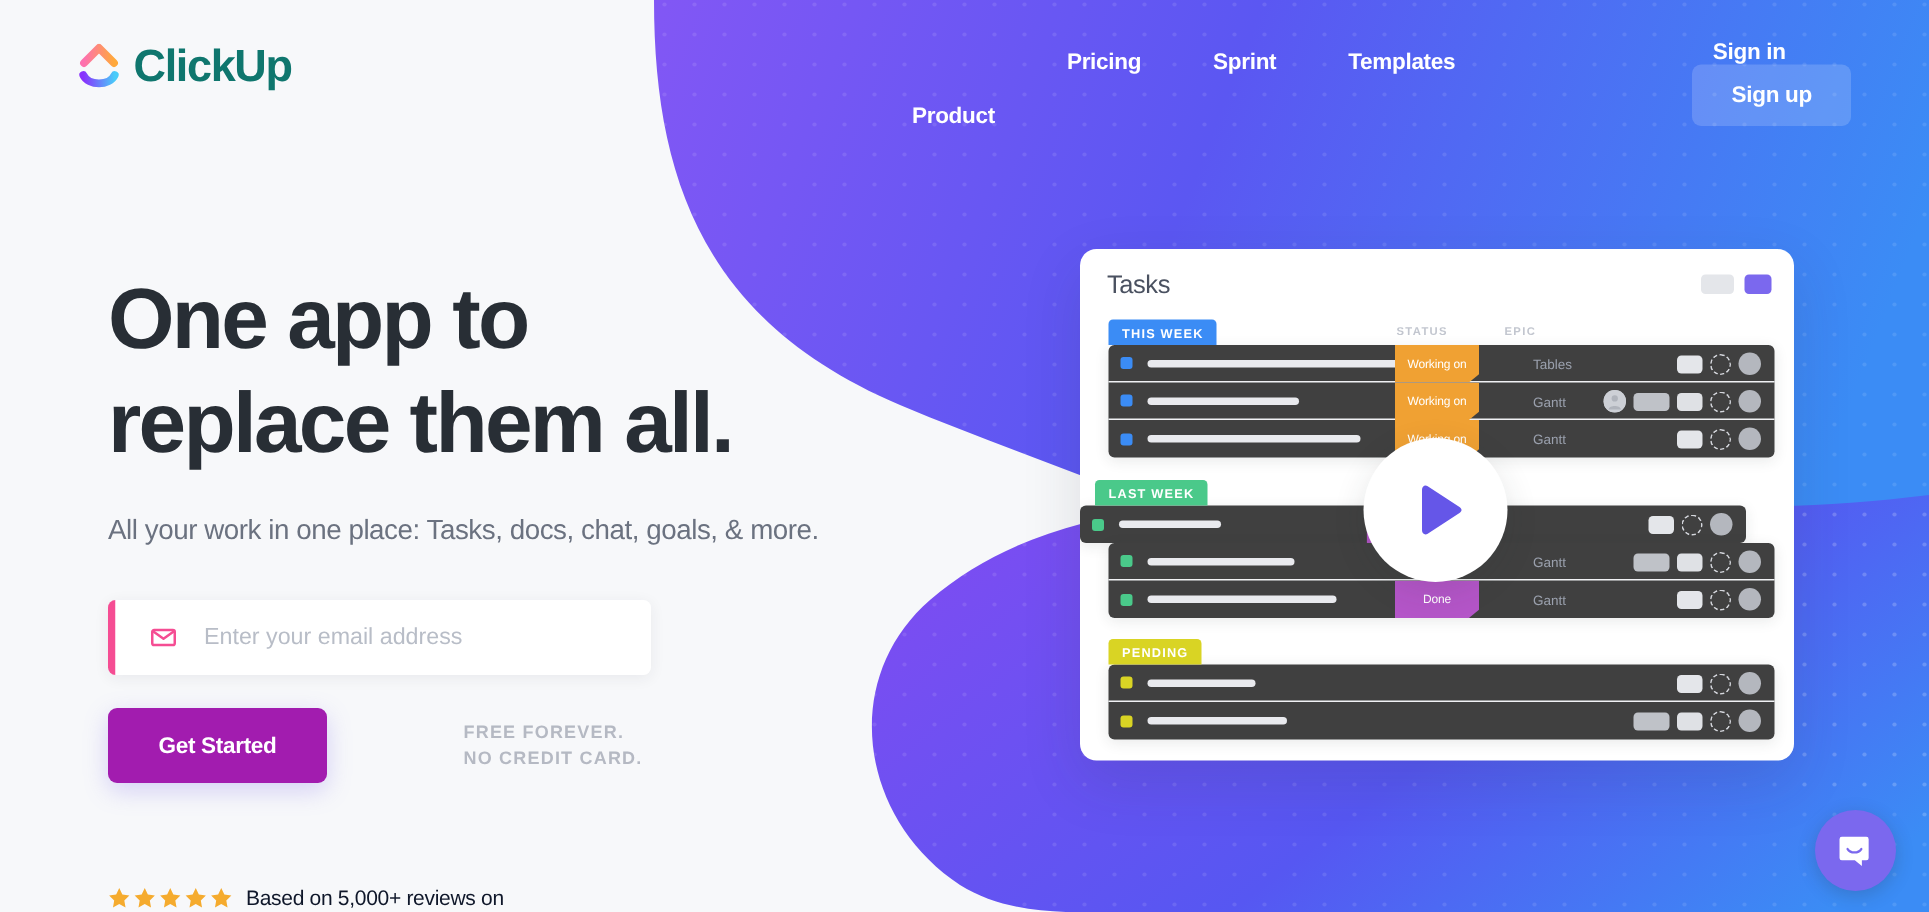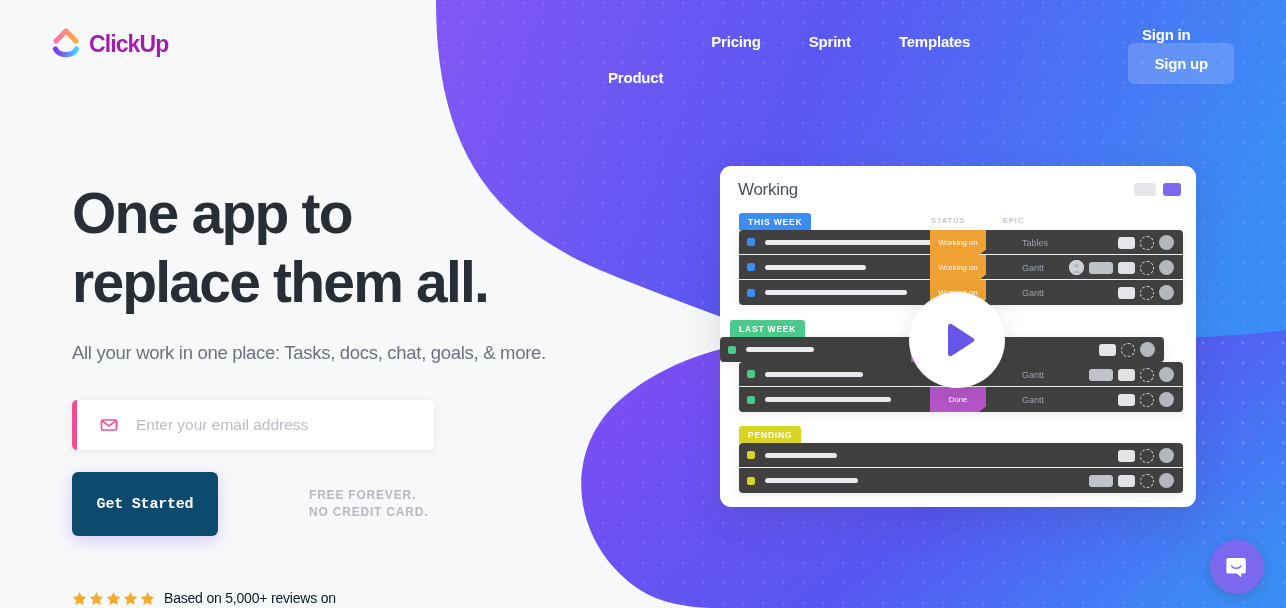--- a/index.html
+++ b/index.html
@@ -39,23 +39,23 @@
   .logo-wrap {
     position: absolute;
     left: 52px;
     top: 28px;
     display: flex;
     align-items: center;
     gap: 9px;
   }
   .logo-mark { width: 28px; height: 32px; display:block; }
   .logo-text {
-    font-size: 23px;
-    font-weight: bold;
-    color: #a21caf;
+    font-size: 30px;
+    font-weight: bold;
+    color: #0f766e;
     letter-spacing: -0.9px;
   }
 
   .nav-links {
     position: absolute;
     left: 608px;
     top: 33px;
     display: flex;
     gap: 0px;
   }
@@ -149,31 +149,31 @@
     font-family: "Liberation Sans", sans-serif;
   }
   .email-input::placeholder { color: #b8bdc7; }
 
   .cta-row {
     margin-top: 22px;
     display: flex;
     align-items: center;
   }
   .get-started-btn {
-    background: #0c4a6e;
+    background: #a21caf;
     color: #ffffff;
     font-size: 15px;
     font-weight: bold;
     border: none;
     border-radius: 6px;
     width: 146px;
-    height: 64px;
+    height: 50px;
     cursor: pointer;
     box-shadow: 0 5px 16px rgba(123,104,238,0.28);
-    font-family: Liberation Mono, monospace;
+    font-family: Liberation Sans, sans-serif;
     letter-spacing: -0.2px;
   }
   .cta-note {
     margin-left: 91px;
     font-size: 12px;
     font-weight: bold;
     color: #b5b9c3;
     line-height: 17px;
     letter-spacing: 0.8px;
   }
@@ -475,21 +475,21 @@
         <path d="M12 1.6 L15.3 8.4 L22.8 9.5 L17.4 14.8 L18.7 22.3 L12 18.7 L5.3 22.3 L6.6 14.8 L1.2 9.5 L8.7 8.4 Z" fill="#f5ab2e"></path>
       </svg>
       <svg class="star" viewBox="0 0 24 24">
         <path d="M12 1.6 L15.3 8.4 L22.8 9.5 L17.4 14.8 L18.7 22.3 L12 18.7 L5.3 22.3 L6.6 14.8 L1.2 9.5 L8.7 8.4 Z" fill="#f5ab2e"></path>
       </svg>
     </span>
   <span class="reviews-text">Based on 5,000+ reviews on</span>
 </div>
 
 <div class="app-card">
-  <div class="card-title">Working</div>
+  <div class="card-title">Tasks</div>
   <div class="card-btns">
     <div class="card-btn-gray"></div>
     <div class="card-btn-purple"></div>
   </div>
 
   <div class="col-head status">STATUS</div>
   <div class="col-head epic">EPIC</div>
 
   <div class="group-badge badge-week">THIS WEEK</div>
   <div class="group-badge badge-last">LAST WEEK</div>

